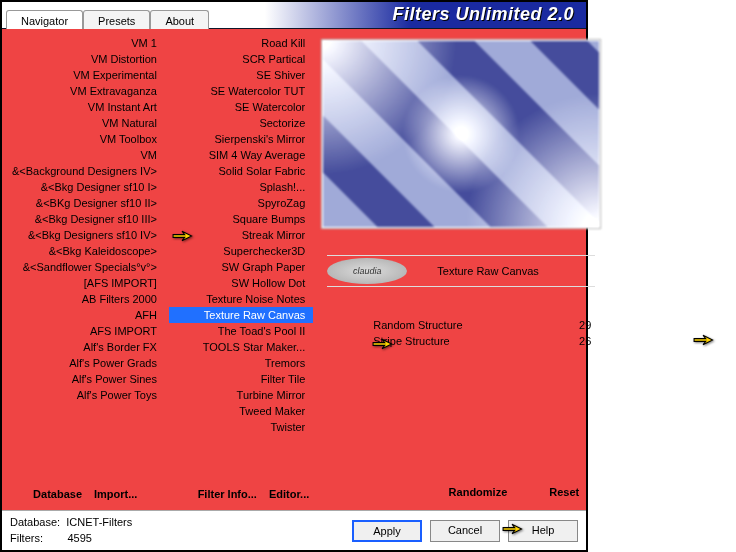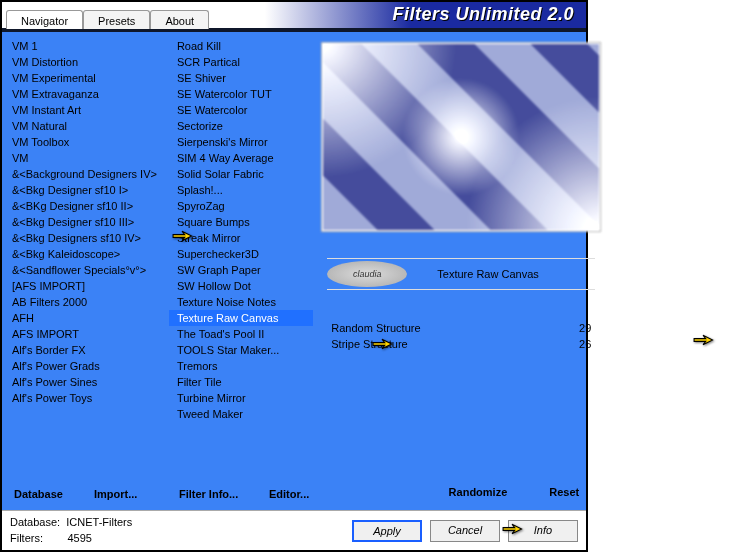--- a/index.html
+++ b/index.html
@@ -2,21 +2,21 @@
 <html><head>
 <meta charset="utf-8">
 <style>
 * { box-sizing: border-box; margin: 0; padding: 0; font-family: "Segoe UI", Tahoma, Arial, sans-serif; }
 html, body { width: 736px; height: 552px; overflow: hidden; background: #fff; }
 .root { width: 588px; height: 552px; border: 2px solid #000; display: flex; flex-direction: column; position: relative; }
 .header-bar { height: 26px; background: linear-gradient(90deg, #fff 0%, #fff 45%, #1a2aa0 70%, #1a2aa0 100%); display: flex; align-items: flex-end; padding-left: 4px; }
 .tab { font-size: 11px; padding: 4px 14px 2px 14px; border: 1px solid #999; border-bottom: none; margin-right: 0; background: #f4f4f4; border-radius: 3px 3px 0 0; position: relative; top: 1px; cursor: default; }
 .tab.active { background: #fff; z-index: 2; }
 .title { position: absolute; right: 12px; top: 2px; font-style: italic; font-weight: 700; color: #fff; font-size: 18px; letter-spacing: 0.5px; text-shadow: 1px 1px 0 #000; }
-.main { flex: 1; display: flex; border-top: 4px solid #0f172a; background: #3b82f6; }
+.main { flex: 1; display: flex; border-top: 1px solid #0f172a; background: #ef4444; text-align: right; }
 .panel { display: flex; flex-direction: column; }
 .list-wrap { position: relative; flex: 1; overflow: hidden; }
 .list { width: 100%; height: 100%; overflow-y: auto; padding: 6px 2px; }
 .list::-webkit-scrollbar { width: 15px; }
 .list::-webkit-scrollbar-thumb { background: #c8c8c8; border: 1px solid #888; }
 .list::-webkit-scrollbar-track { background: #eee; }
 .item { font-size: 11px; padding: 2px 8px; white-space: nowrap; cursor: default; }
 .item.selected { background: #2070ff; color: #fff; }
 .btn-row { display: flex; gap: 0; padding: 6px 0 6px 6px; }
 .link-btn { font-size: 11px; font-weight: 700; padding: 4px 6px; cursor: default; }
@@ -25,26 +25,26 @@
   radial-gradient(circle at 0% 0%, #fff 0, rgba(255,255,255,0) 40%),
   radial-gradient(circle at 50% 50%, #fff 0, rgba(255,255,255,0) 35%),
   radial-gradient(circle at 100% 100%, #fff 0, rgba(255,255,255,0) 40%),
   repeating-linear-gradient(45deg, #9da6d0 0 40px, #4a5199 40px 80px),
   repeating-linear-gradient(-45deg, rgba(214,203,161,0.6) 0 40px, rgba(67,74,146,0.6) 40px 80px);
   filter: blur(1px) contrast(1.1);
 }
 .filter-name-row { display: flex; align-items: center; padding: 2px 0; border-bottom: 1px solid #ddd; border-top: 1px solid #ddd; margin: 0 6px 8px 6px;}
 .claudia { width: 80px; height: 26px; background: radial-gradient(ellipse at center, #dcdcdc 0, #b8b8b8 70%); border-radius: 50%; display:flex; align-items:center; justify-content:center; font-size:9px; font-style:italic; color:#333; margin-right: 30px;}
 .params { flex: 1; padding: 2px 10px; }
-.param { display: flex; justify-content: space-between; font-size: 11px; padding: 2px 0; }
+.param { display: flex; justify-content: space-between; font-size: 11px; padding: 2px 0; margin-left: 42px; }
 .right-btn-row { display: flex; justify-content: flex-end; gap: 30px; padding: 8px 16px; }
 .footer { border-top: 1px solid #aaa; padding: 4px 8px; display: flex; align-items: center; background: #fff; }
 .footer-info { font-size: 11px; line-height: 1.4; }
 .footer-btns { margin-left: auto; display: flex; gap: 8px; }
-.win-btn { font-size: 11px; padding: 3px 8px; width: 70px; text-align:center; border: 1px solid #888; background: #f0f0f0; cursor: default; font-style: italic; }
+.win-btn { font-size: 11px; padding: 3px 8px; width: 70px; text-align:center; border: 1px solid #888; background: #f0f0f0; cursor: default; }
 .win-btn.primary { border: 2px solid #1a5fff; }
 .hand { position: absolute; width: 26px; height: 22px; z-index: 50; pointer-events: none; }
 .hand svg { width: 100%; height: 100%; filter: drop-shadow(1px 1px 1px rgba(0,0,0,0.5)); }
 .col-sep { width: 1px; background: #ccc; }
 </style>
 </head>
 <body>
 <div class="root">
 
 <div class="header-bar">
@@ -112,20 +112,21 @@
             <div class="item">SW Graph Paper</div>
             <div class="item">SW Hollow Dot</div>
             <div class="item">Texture Noise Notes</div>
             <div class="item selected">Texture Raw Canvas</div>
             <div class="item">The Toad's Pool II</div>
             <div class="item">TOOLS Star Maker...</div>
             <div class="item">Tremors</div>
             <div class="item">Filter Tile</div>
             <div class="item">Turbine Mirror</div>
             <div class="item">Tweed Maker</div>
+            <div class="item">Twister</div>
           </div>
     </div>
     <div class="btn-row">
       <span class="link-btn" style="width:90px;">Filter Info...</span>
       <span class="link-btn">Editor...</span>
     </div>
   </div>
 
   <div class="col-sep"></div>
 
@@ -153,21 +154,21 @@
 </div>
 
 <div class="footer">
   <div class="footer-info">
     <div><span>Database:</span>&nbsp;&nbsp;<span>ICNET-Filters</span></div>
     <div><span>Filters:</span>&nbsp;&nbsp;&nbsp;&nbsp;&nbsp;&nbsp;&nbsp;&nbsp;<span>4595</span></div>
   </div>
   <div class="footer-btns">
     <div class="win-btn primary">Apply</div>
     <div class="win-btn">Cancel</div>
-    <div class="win-btn">Info</div>
+    <div class="win-btn">Help</div>
   </div>
 </div>
 
 <div class="hand" style="left:167px; top:223px;">
   <svg viewBox="0 0 32 32">
         <path d="M3 14 L20 14 L16 9 L30 16 L16 23 L20 18 L3 18 Z" fill="#ffd400" stroke="#000" stroke-width="1.5"></path>
       </svg>
 </div>
 <div class="hand" style="left:367px; top:331px;">
   <svg viewBox="0 0 32 32">

